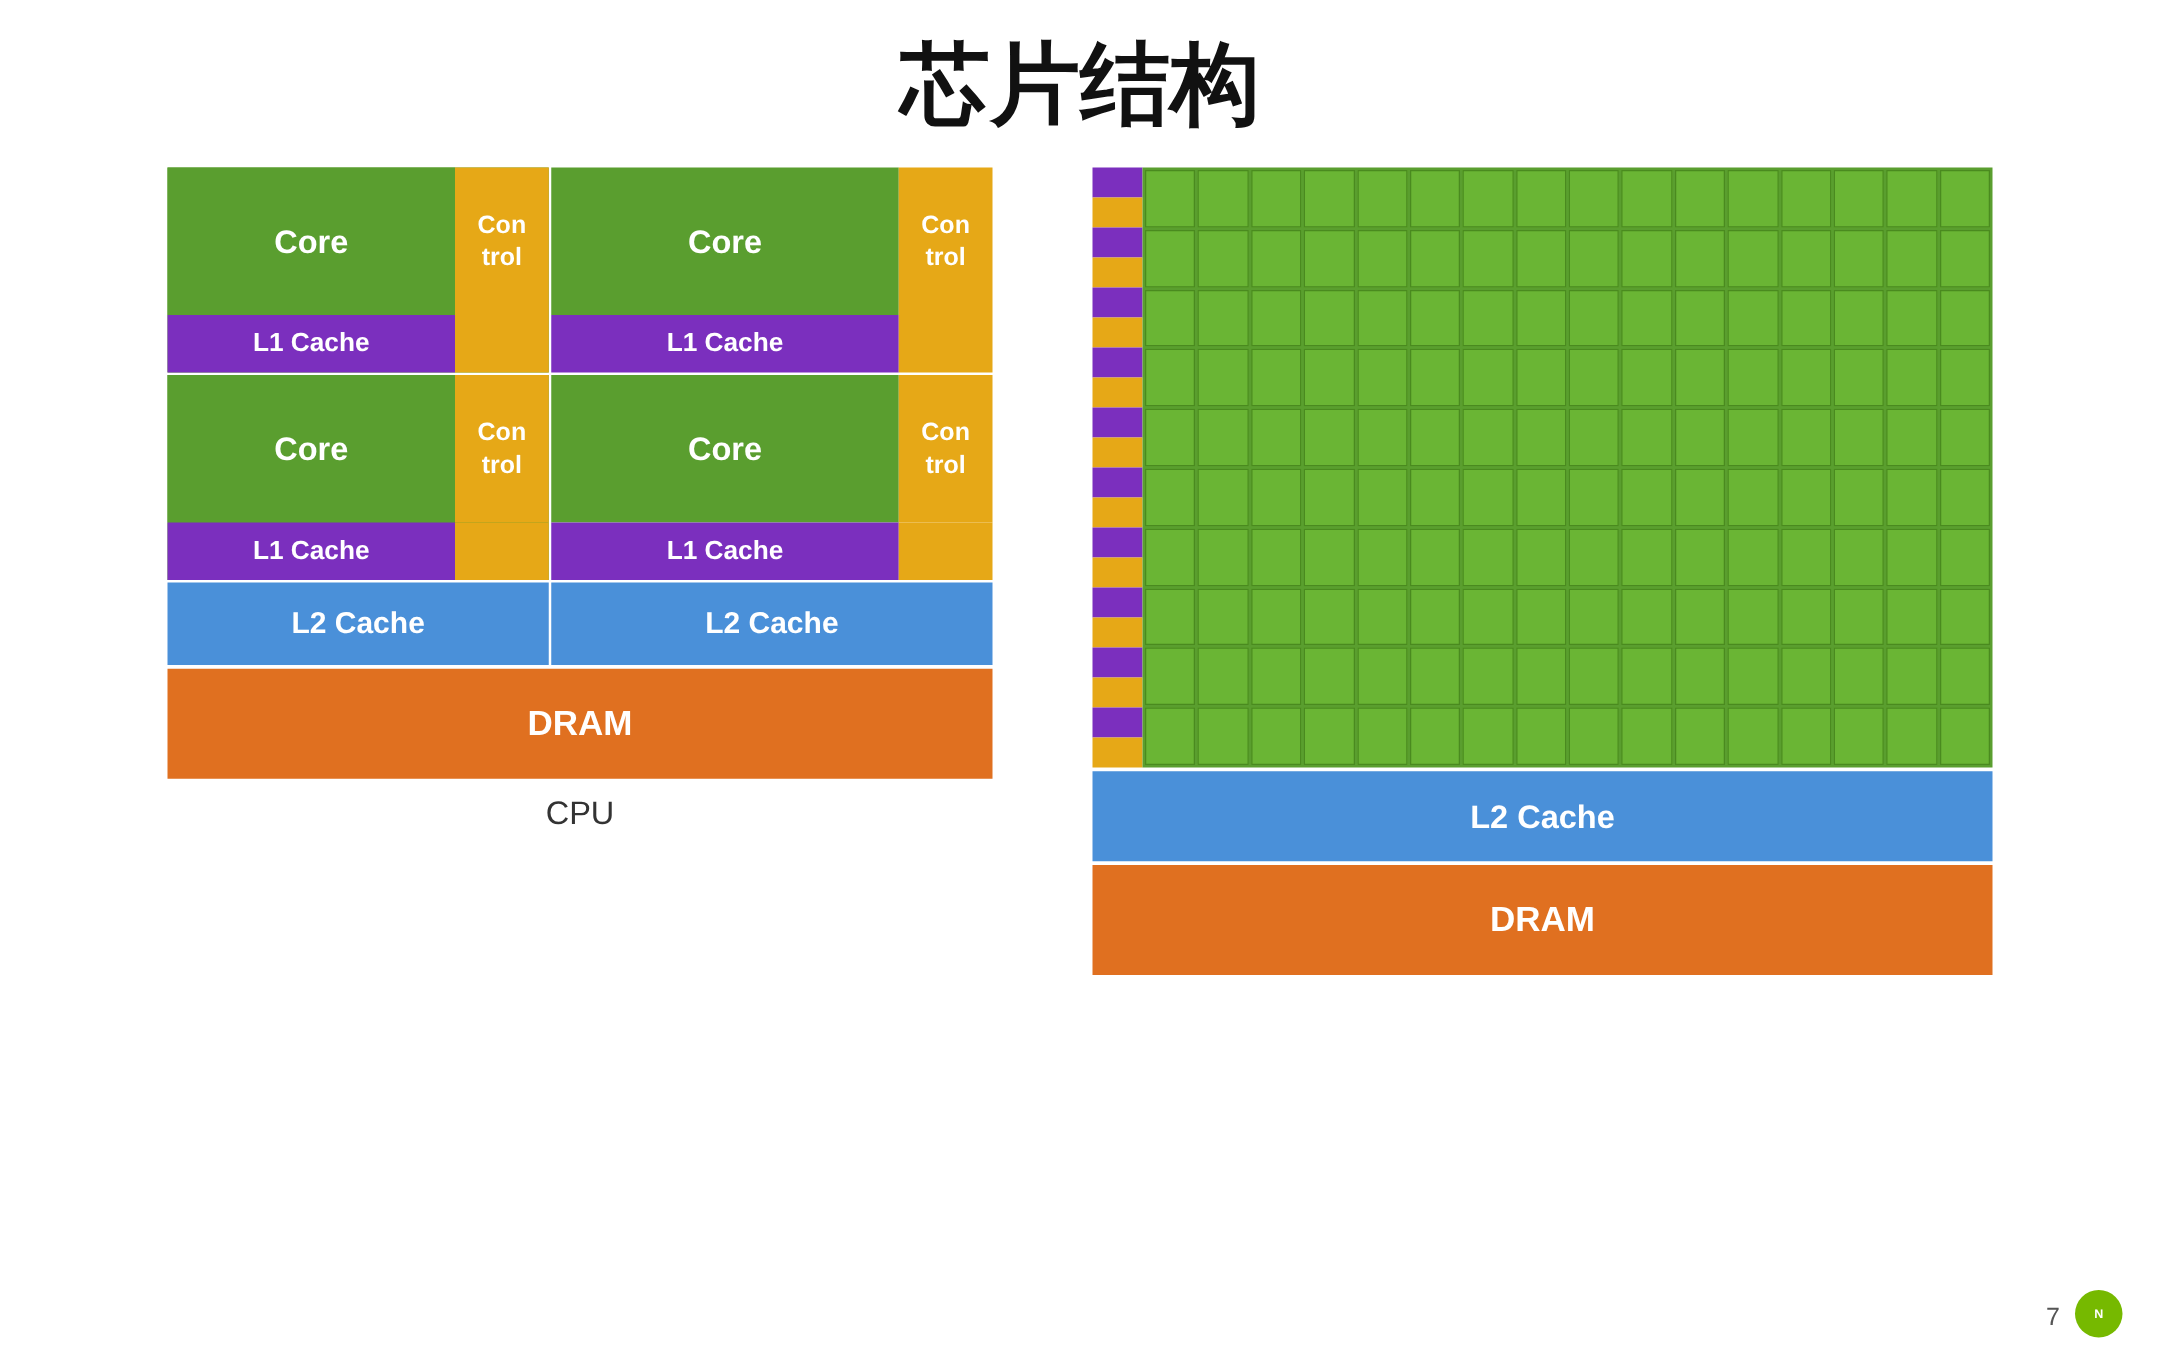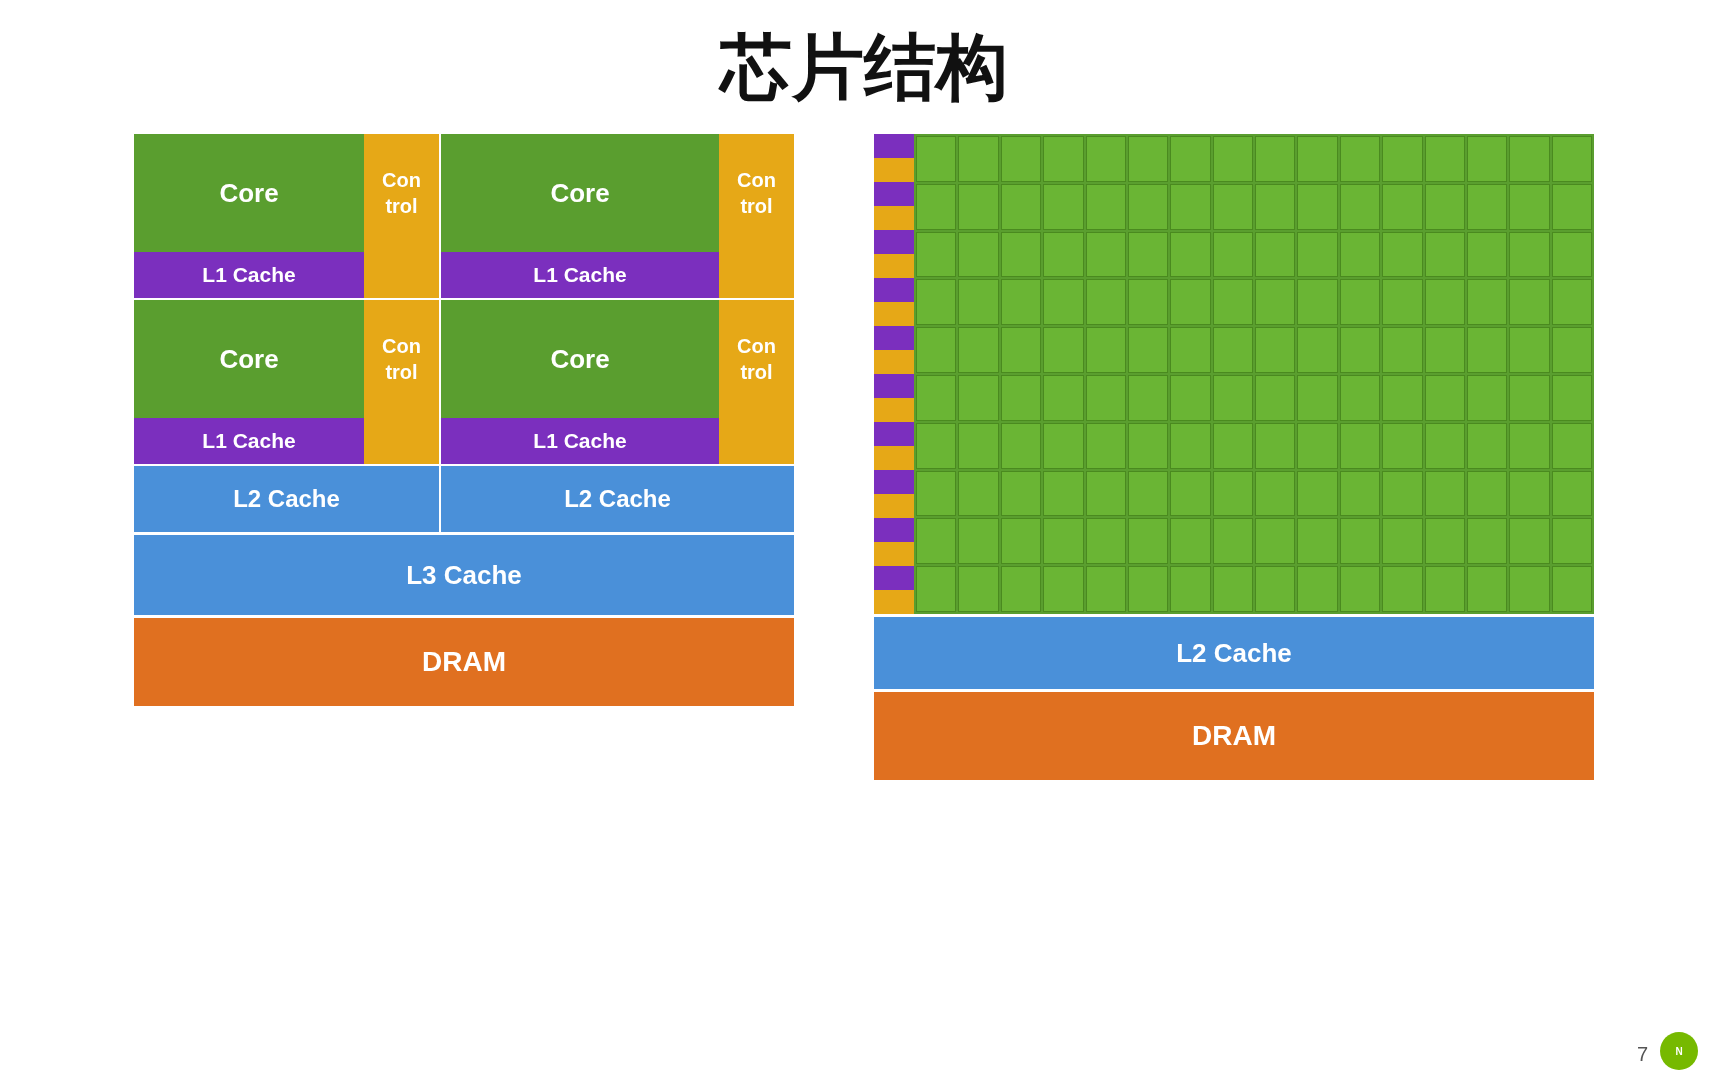--- a/index.html
+++ b/index.html
@@ -104,24 +104,24 @@
           <div style="background:#e6a817; width:75px; height:46px;"></div>
         </div>
       </div>
     </div>
 
     <div style="display:flex; flex-direction:row; gap:2px; margin-bottom:3px;">
       <div style="background:#4a90d9; color:white; font-size:24px; font-weight:bold; display:flex; align-items:center; justify-content:center; height:66px; width:305px;">L2 Cache</div>
       <div style="background:#4a90d9; color:white; font-size:24px; font-weight:bold; display:flex; align-items:center; justify-content:center; height:66px; flex:1;">L2 Cache</div>
     </div>
 
-    <div style="background:#4a90d9; color:white; font-size:26px; font-weight:bold; display:flex; align-items:center; justify-content:center; height:80px; margin-bottom:3px;">L3 Cache</div>
 
     <div style="background:#e07020; color:white; font-size:28px; font-weight:bold; display:flex; align-items:center; justify-content:center; height:88px; margin-bottom:12px;">DRAM</div>
 
+    <div style="text-align:center; font-size:26px; color:#333;">CPU</div>
   </div>
 
   <div class="gpu-diagram">
 
     <div style="display:flex; flex-direction:row; height:480px; margin-bottom:3px;">
 
       <div style="display:flex; flex-direction:column; width:40px;">
         <div style="background:#7b2fbe; flex:1;"></div>
         <div style="background:#e6a817; flex:1;"></div>
         <div style="background:#7b2fbe; flex:1;"></div>

